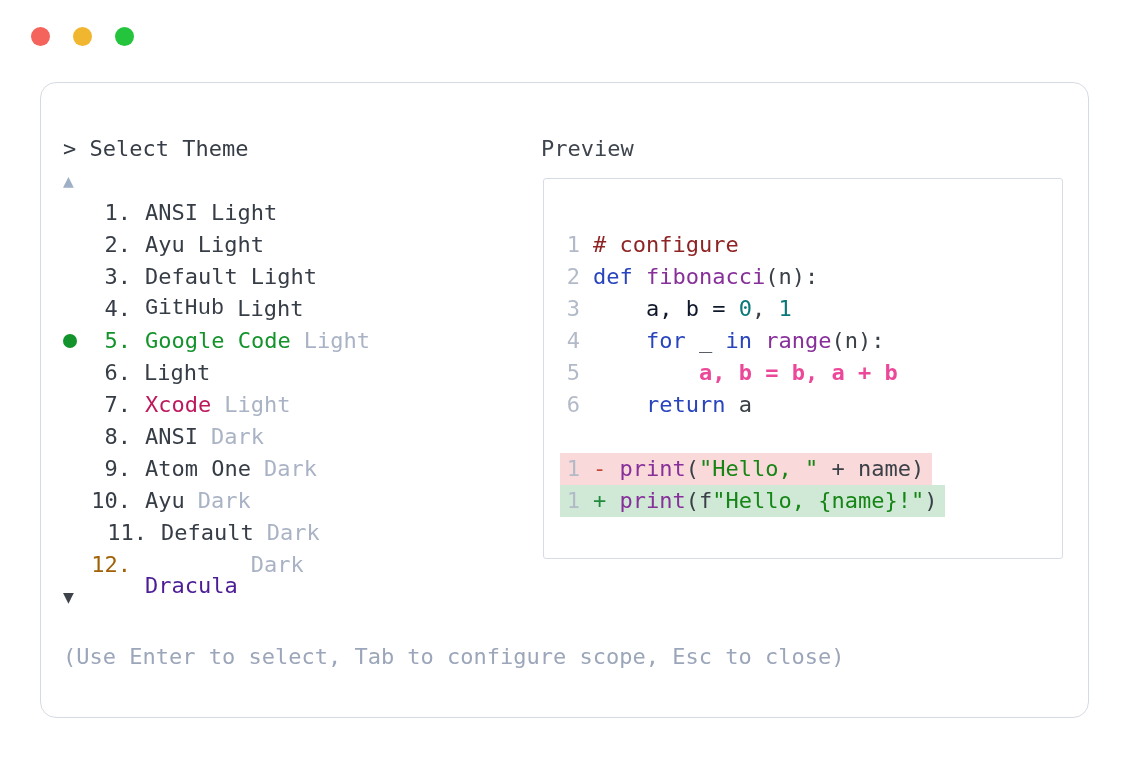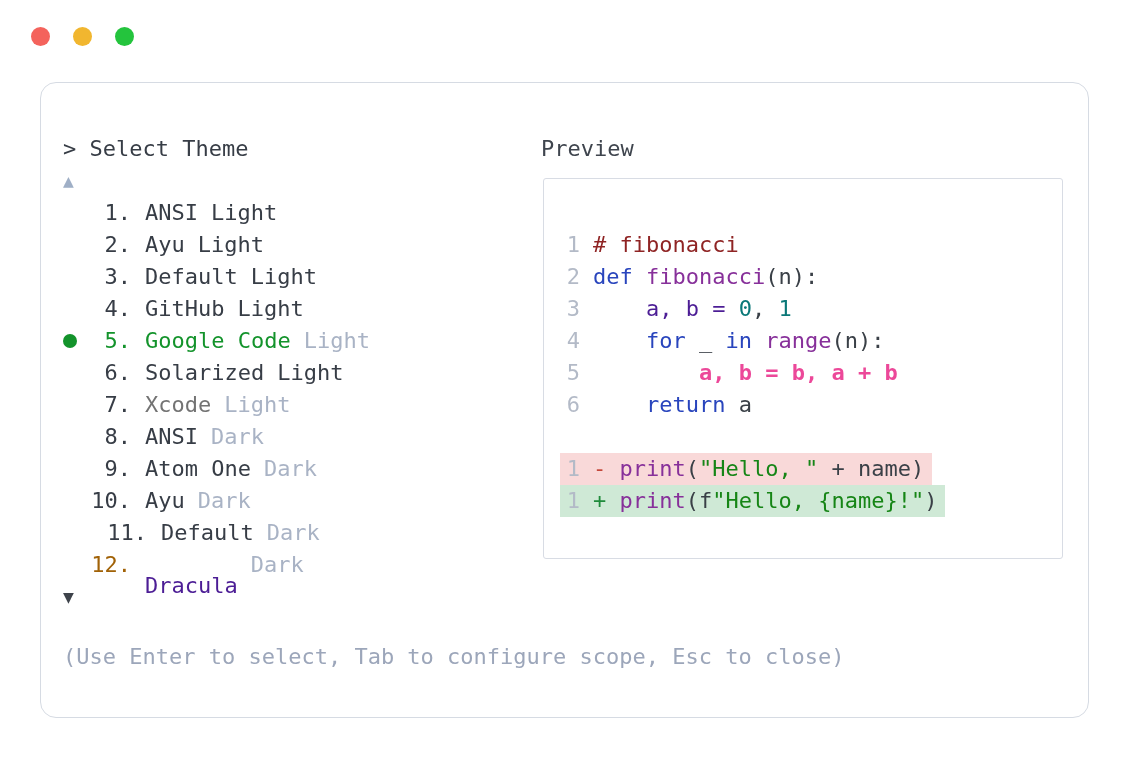--- a/index.html
+++ b/index.html
@@ -73,45 +73,44 @@
           </span>
     <span class="num-cell" style="color: rgb(55, 61, 70);">3.</span>
     <span class="name-cell" style="color: rgb(55, 61, 70);">Default</span>
     <span class="variant-cell" style="color: rgb(55, 61, 70);">Light</span>
   </div>
         <div class="theme-row">
     <span class="bullet-cell">
             <span class="bullet" style="background: rgb(19, 147, 43); visibility: hidden;"></span>
           </span>
     <span class="num-cell" style="color: rgb(55, 61, 70);">4.</span>
-    <span class="name-cell" style="color: rgb(55, 61, 70);">GitHub</span>
+    <span class="name-cell" style="color: rgb(55, 61, 70); font-family: Liberation Mono, monospace;">GitHub</span>
     <span class="variant-cell" style="color: rgb(55, 61, 70);">Light</span>
   </div>
         <div class="theme-row">
     <span class="bullet-cell">
             <span class="bullet" style="background: rgb(19, 147, 43); visibility: visible;"></span>
           </span>
     <span class="num-cell" style="color: rgb(19, 147, 43);">5.</span>
     <span class="name-cell" style="color: rgb(19, 147, 43);">Google Code</span>
     <span class="variant-cell" style="color: rgb(169, 179, 197);">Light</span>
   </div>
         <div class="theme-row">
     <span class="bullet-cell">
             <span class="bullet" style="background: rgb(19, 147, 43); visibility: hidden;"></span>
           </span>
     <span class="num-cell" style="color: rgb(55, 61, 70);">6.</span>
-    <span class="name-cell" style="color: rgb(55, 61, 70);">Solarized</span>
     <span class="variant-cell" style="color: rgb(55, 61, 70);">Light</span>
   </div>
         <div class="theme-row">
     <span class="bullet-cell">
             <span class="bullet" style="background: rgb(19, 147, 43); visibility: hidden;"></span>
           </span>
     <span class="num-cell" style="color: rgb(55, 61, 70);">7.</span>
-    <span class="name-cell" style="color: #737373;">Xcode</span>
+    <span class="name-cell" style="color: #be185d;">Xcode</span>
     <span class="variant-cell" style="color: rgb(169, 179, 197);">Light</span>
   </div>
         <div class="theme-row">
     <span class="bullet-cell">
             <span class="bullet" style="background: rgb(19, 147, 43); visibility: hidden;"></span>
           </span>
     <span class="num-cell" style="color: rgb(55, 61, 70);">8.</span>
     <span class="name-cell" style="color: rgb(55, 61, 70);">ANSI</span>
     <span class="variant-cell" style="color: rgb(169, 179, 197);">Dark</span>
   </div>
@@ -148,23 +147,23 @@
     <span class="variant-cell" style="color: rgb(169, 179, 197);">Dark</span>
   </div>
       </div>
     <div class="arrow" style="color: rgb(62, 67, 75);">▼</div>
     <div class="hint" style="color: rgb(156, 166, 186);">(Use Enter to select, Tab to configure scope, Esc to close)</div>
   </div>
 
   <div class="preview-label">Preview</div>
   <div class="preview-box">
     <div>
-        <div class="code-line"><span class="lineno" style="color: rgb(179, 186, 199);">1</span><span style="color: rgb(143, 36, 36);"># fibonacci</span></div>
+        <div class="code-line"><span class="lineno" style="color: rgb(179, 186, 199);">1</span><span style="color: rgb(143, 36, 36);"># configure</span></div>
         <div class="code-line"><span class="lineno" style="color: rgb(179, 186, 199);">2</span><span style="color: rgb(41, 69, 189);">def</span><span style="color: rgb(58, 64, 71);"> </span><span style="color: rgb(135, 48, 154);">fibonacci</span><span style="color: rgb(58, 64, 71);">(n):</span></div>
-        <div class="code-line"><span class="lineno" style="color: rgb(179, 186, 199);">3</span><span style="color: #4c1d95;">    a, b = </span><span style="color: rgb(10, 120, 120);">0</span><span style="color: rgb(58, 64, 71);">, </span><span style="color: rgb(10, 120, 120);">1</span></div>
+        <div class="code-line"><span class="lineno" style="color: rgb(179, 186, 199);">3</span><span style="color: #0f172a;">    a, b = </span><span style="color: rgb(10, 120, 120);">0</span><span style="color: rgb(58, 64, 71);">, </span><span style="color: rgb(10, 120, 120);">1</span></div>
         <div class="code-line"><span class="lineno" style="color: rgb(179, 186, 199);">4</span><span style="color: rgb(58, 64, 71);">    </span><span style="color: rgb(41, 69, 189);">for</span><span style="color: rgb(58, 64, 71);"> _ </span><span style="color: rgb(41, 69, 189);">in</span><span style="color: rgb(58, 64, 71);"> </span><span style="color: rgb(135, 48, 154);">range</span><span style="color: rgb(58, 64, 71);">(n):</span></div>
         <div class="code-line"><span class="lineno" style="color: rgb(179, 186, 199);">5</span><span style="color: #ec4899; font-weight: bold;">        a, b = b, a + b</span></div>
         <div class="code-line"><span class="lineno" style="color: rgb(179, 186, 199);">6</span><span style="color: rgb(58, 64, 71);">    </span><span style="color: rgb(41, 69, 189); text-align: center;">return</span><span style="color: rgb(58, 64, 71);"> a</span></div>
       </div>
     <div class="diff-gap"></div>
     <div>
         <div class="code-line"><span class="diff-bg" style="background: rgb(249, 217, 217);"><span class="lineno" style="color: rgb(179, 186, 199);">1</span><span style="color: rgb(196, 71, 58);">- </span><span style="color: rgb(135, 48, 154);">print</span><span style="color: rgb(58, 64, 71);">(</span><span style="color: rgb(22, 133, 22);">"Hello, "</span><span style="color: rgb(58, 64, 71);"> + name)</span></span></div>
         <div class="code-line"><span class="diff-bg" style="background: rgb(207, 233, 214);"><span class="lineno" style="color: rgb(179, 186, 199);">1</span><span style="color: rgb(31, 139, 59);">+ </span><span style="color: rgb(135, 48, 154);">print</span><span style="color: rgb(58, 64, 71);">(f</span><span style="color: rgb(22, 133, 22);">"Hello, {name}!"</span><span style="color: rgb(58, 64, 71);">)</span></span></div>
       </div>
   </div>

